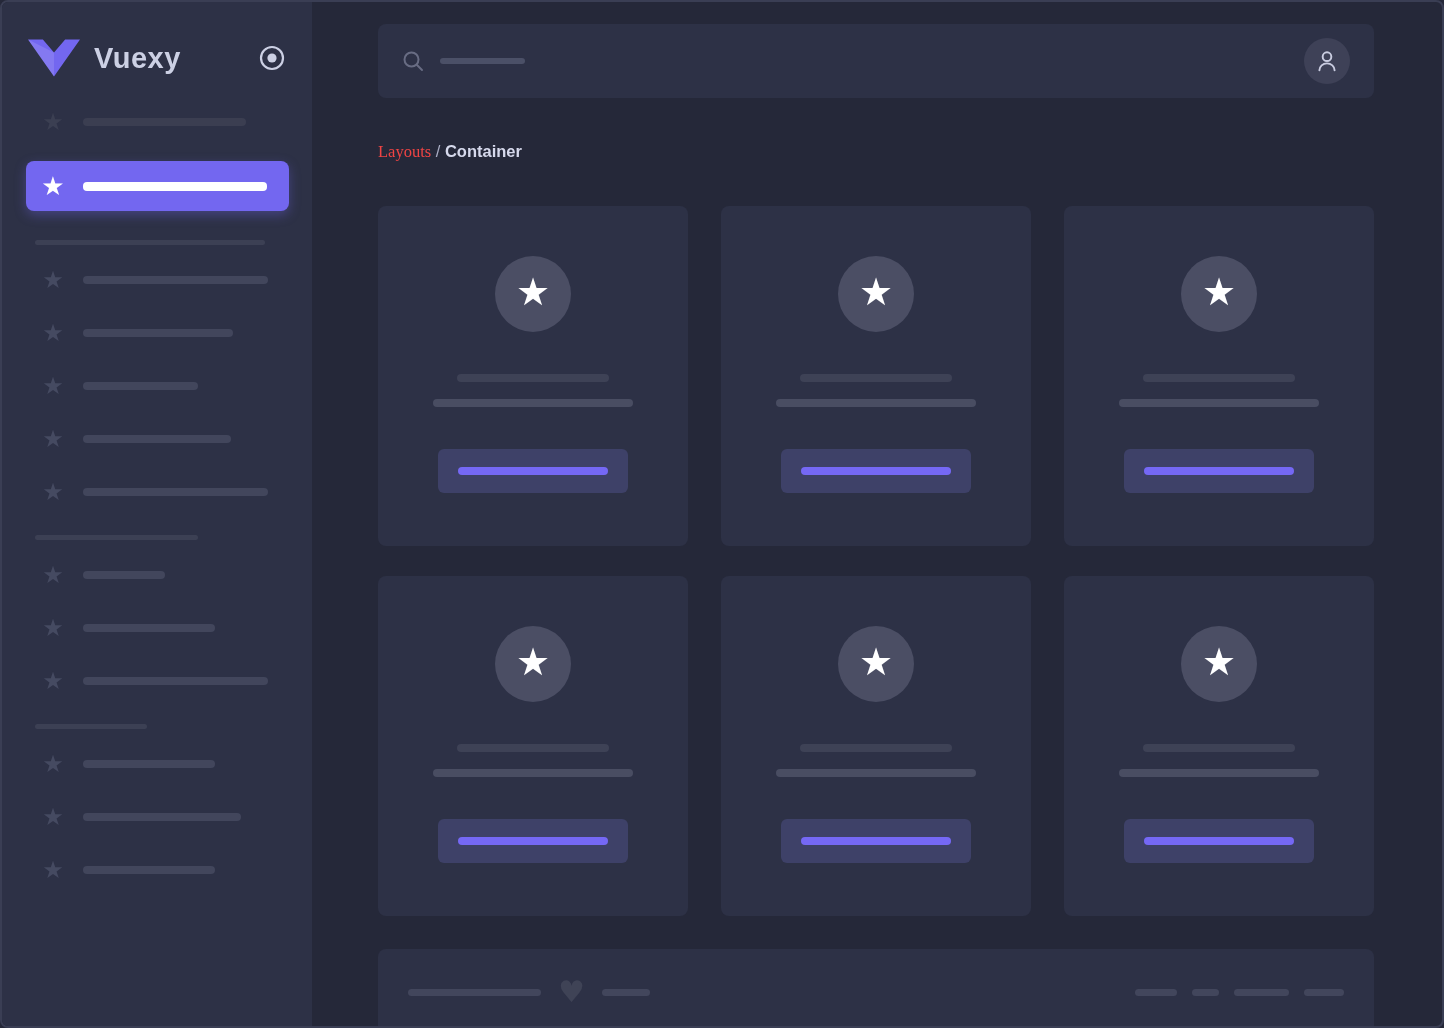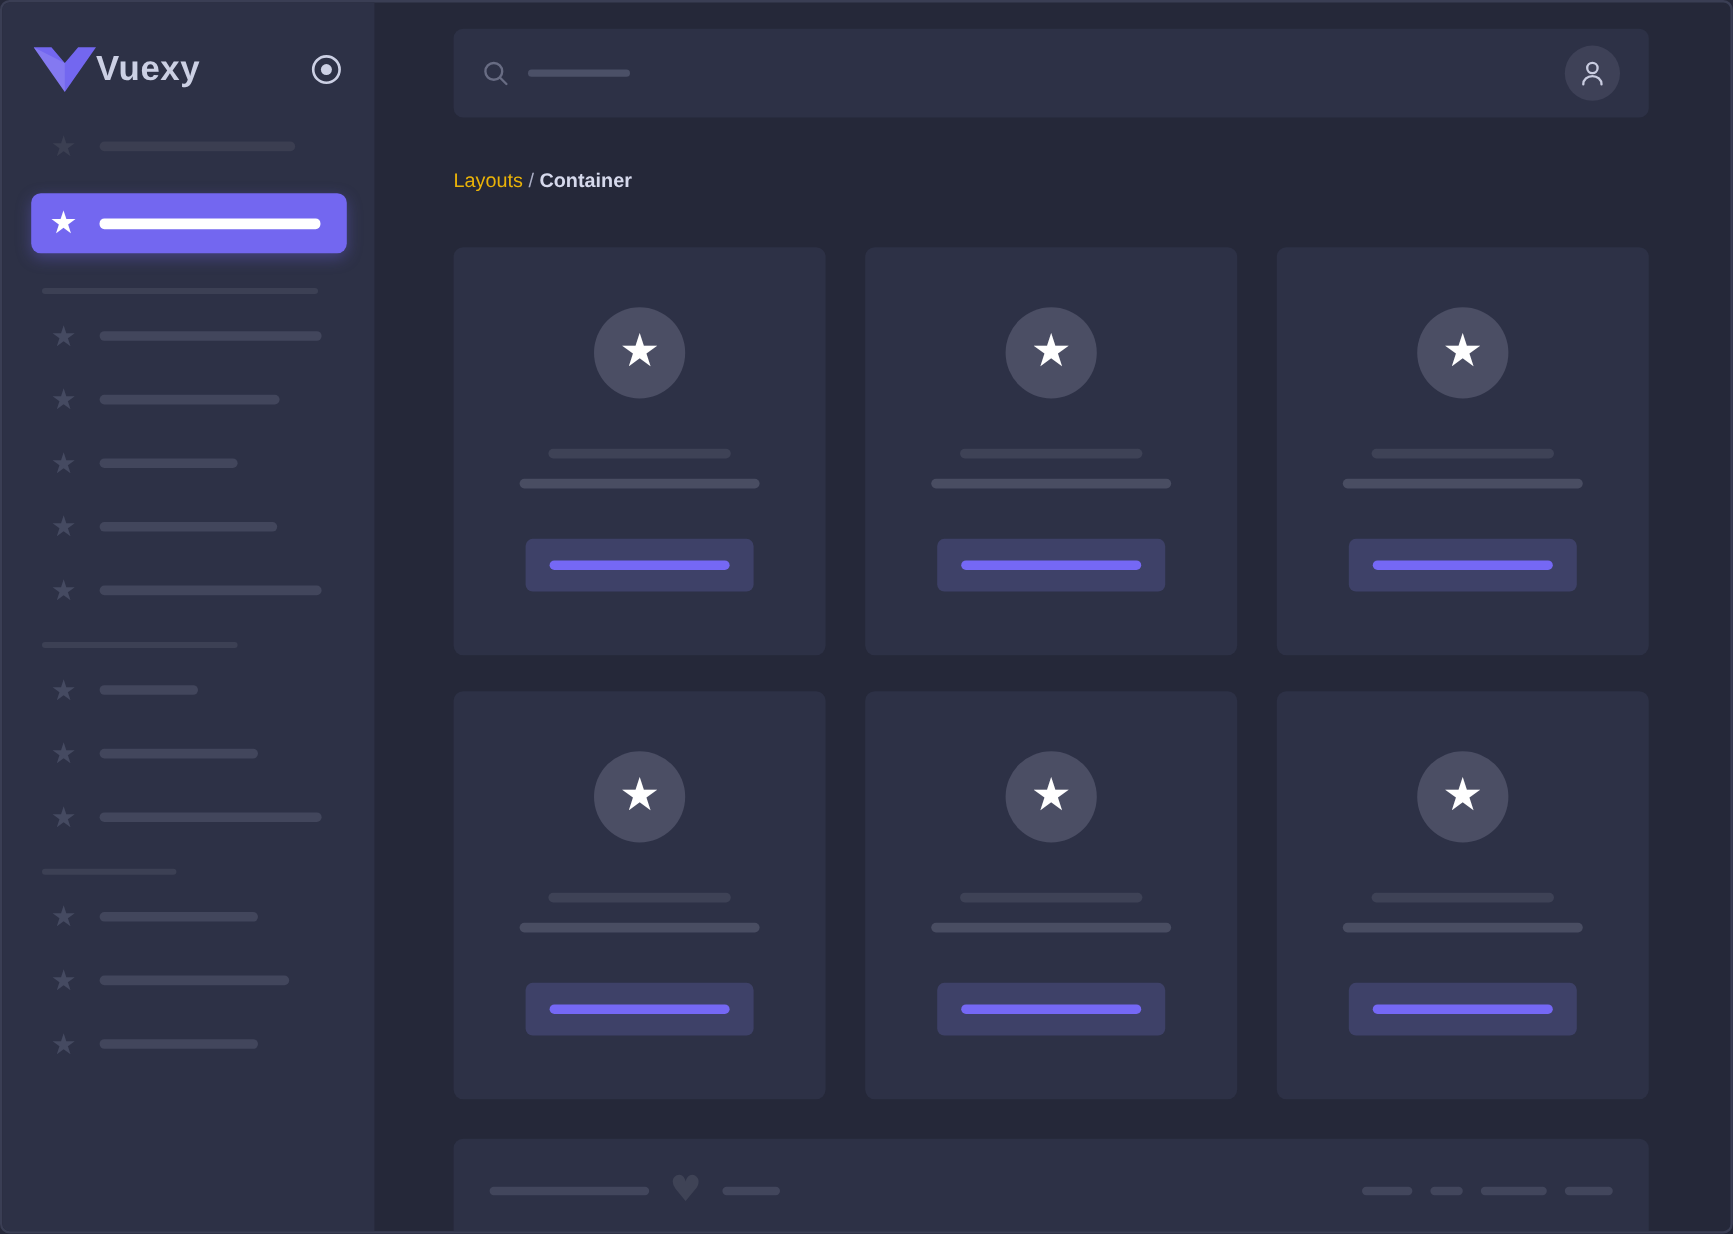--- a/index.html
+++ b/index.html
@@ -17,21 +17,21 @@
   
   .sidebar {
     width:310px; flex-shrink:0;
     background:#2d3146;
     padding-top:30px;
     overflow:hidden;
   }
   .logo-row { display:flex; align-items:center; padding:0 26px 0 26px; height:52px; }
   .logo-mark { width:52px; height:40px; flex-shrink:0; }
   .brand-title {
-    margin-left:0;
+    margin-left:14px;
     font-size:29px; font-weight:bold; letter-spacing:.5px;
     color:#ccd0e4;
   }
   .collapse-toggle { margin-left:auto; width:28px; height:28px; cursor:pointer; }
 
   .side-nav { margin-top:24px; }
   .side-item {
     display:flex; align-items:center;
     height:28px; padding-left:38px; margin-bottom:25px;
     cursor:pointer;
@@ -66,21 +66,21 @@
   .search-zone { display:flex; align-items:center; flex:1; cursor:text; }
   .search-icon { width:22px; height:22px; }
   .search-ph { width:85px; height:6px; border-radius:3px; background:#4b5067; margin-left:16px; }
   .avatar {
     margin-left:auto; width:46px; height:46px; border-radius:50%;
     background:#3e4157; display:flex; align-items:center; justify-content:center;
     cursor:pointer;
   }
 
   .breadcrumb { margin-top:44px; font-size:16.5px; height:22px; }
-  .crumb-link { color:#eab308; cursor:pointer; }
+  .crumb-link { color:#ef4444; cursor:pointer;font-family:Liberation Serif, serif; }
   .crumb-sep { color:#a9adc4; }
   .crumb-current { color:#d6d9ec; font-weight:bold; }
 
   .grid {
     margin-top:42px;
     display:grid; grid-template-columns:repeat(3, 1fr);
     column-gap:33px; row-gap:30px;
   }
   .card {
     height:340px; background:#2d3146; border-radius:8px;

